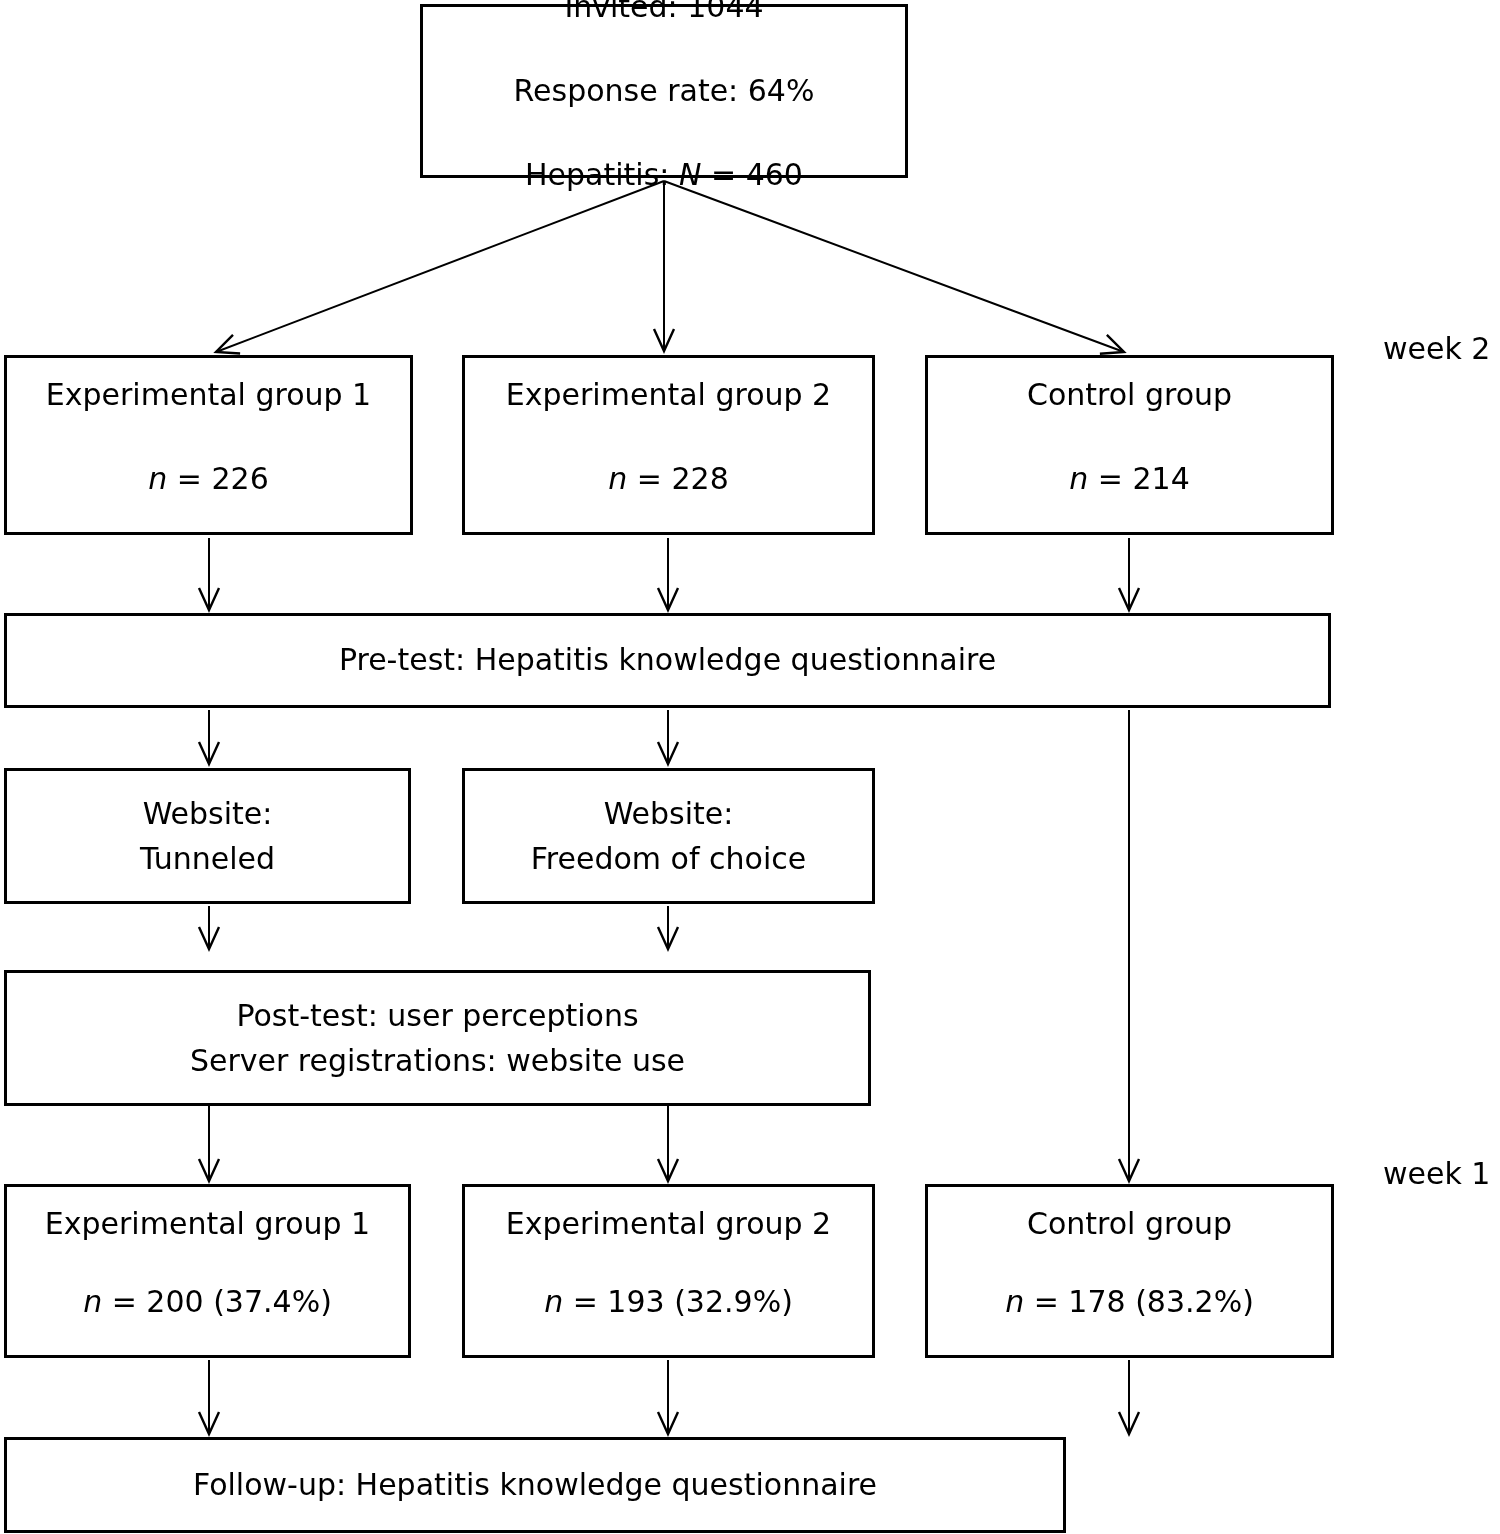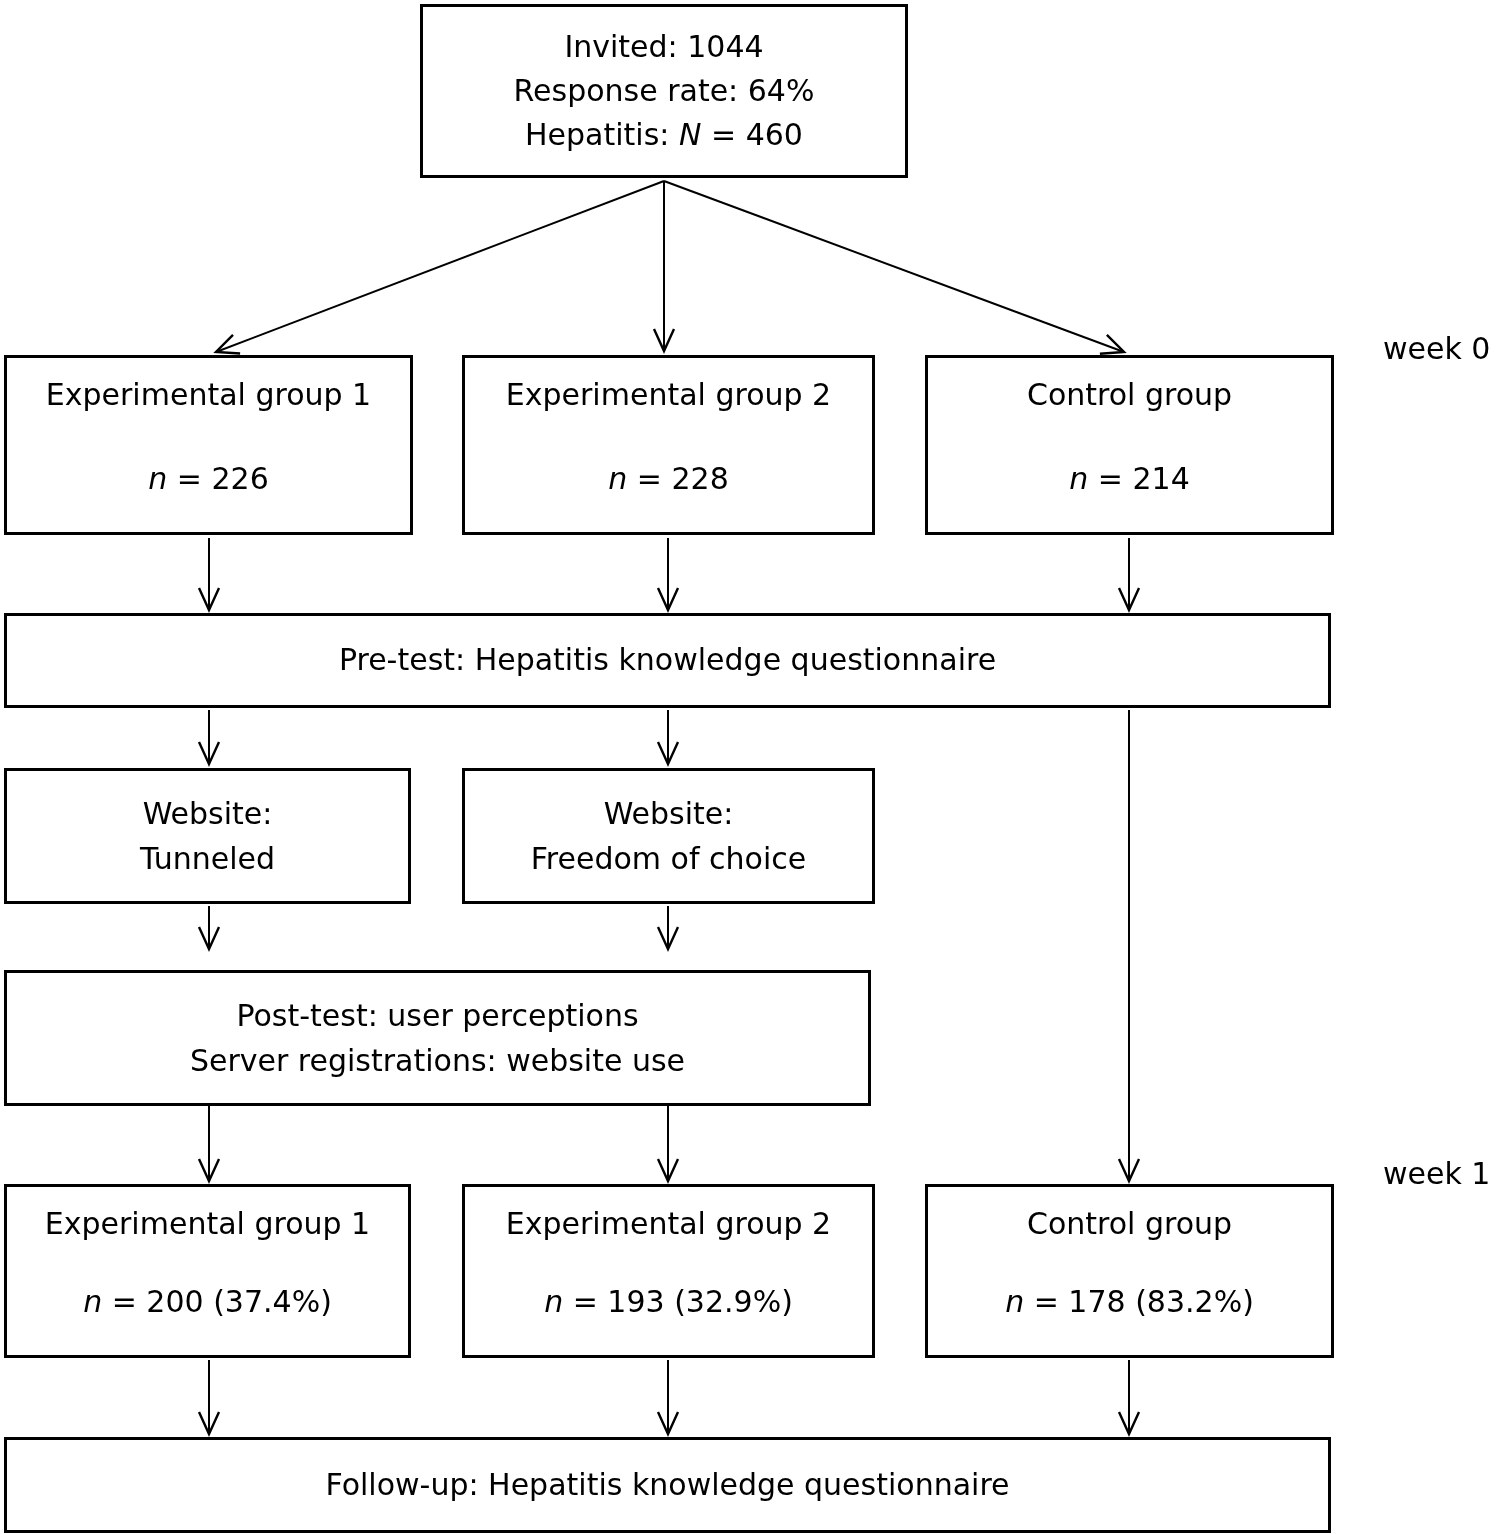--- a/index.html
+++ b/index.html
@@ -26,20 +26,21 @@
   }
   .group-box{
     display:flex;flex-direction:column;
     justify-content:space-between;align-items:center;
     padding:20px 8px 36px 8px;
   }
   .top-box{
     display:flex;flex-direction:column;
     justify-content:center;align-items:center;
     line-height:44px;
+    gap:40px;
   }
   .two-line{line-height:45px;}
   .bar{
     display:flex;justify-content:center;align-items:center;
   }
   .week-label{
     position:absolute;
     left:1383px;
     font-size:30px;
     white-space:nowrap;
@@ -87,21 +88,21 @@
       <line x1="1129" y1="1360" x2="1129" y2="1434" marker-end="url(#arrow)"></line>
     </g>
   </svg>
 
   <div class="box top-box" style="left:420px;top:4px;width:488px;height:174px;">
     <div>Invited: 1044</div>
     <div>Response rate: 64%</div>
     <div class="nline"><span>Hepatitis: </span><i>N</i><span> = 460</span></div>
   </div>
 
-  <div class="week-label" style="top:331px;">week 0</div>
+  <div class="week-label" style="top:331px;">week 2</div>
   <div class="week-label" style="top:1156px;">week 1</div>
 
   <div class="box group-box" style="left:4px;top:355px;width:409px;height:180px;">
     <div>Experimental group 1</div>
     <div class="nline"><i>n</i><span> = 226</span></div>
   </div>
   <div class="box group-box" style="left:462px;top:355px;width:413px;height:180px;">
     <div>Experimental group 2</div>
     <div class="nline"><i>n</i><span> = 228</span></div>
   </div>
@@ -134,17 +135,17 @@
   </div>
   <div class="box group-box" style="left:462px;top:1184px;width:413px;height:174px;">
     <div>Experimental group 2</div>
     <div class="nline"><i>n</i><span> = 193 (32.9%)</span></div>
   </div>
   <div class="box group-box" style="left:925px;top:1184px;width:409px;height:174px;">
     <div>Control group</div>
     <div class="nline"><i>n</i><span> = 178 (83.2%)</span></div>
   </div>
 
-  <div class="box bar" style="left:4px;top:1437px;width:1327px;height:96px;">
+  <div class="box bar" style="left:4px;top:1437px;width:1062px;height:96px;">
     <span>Follow-up: Hepatitis knowledge questionnaire</span>
   </div>
 
 </div>
 
 </body></html>

